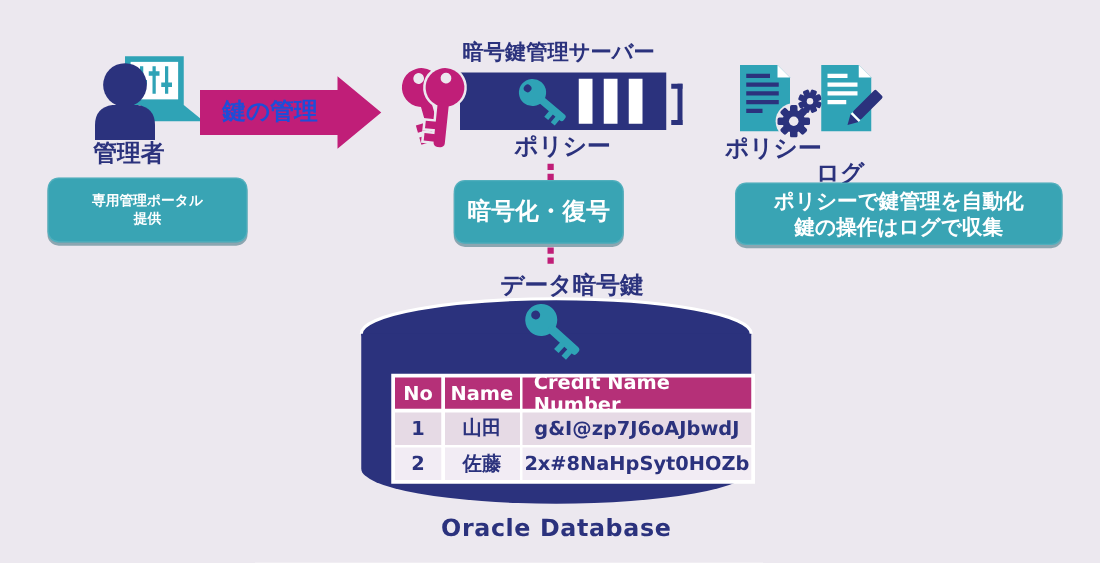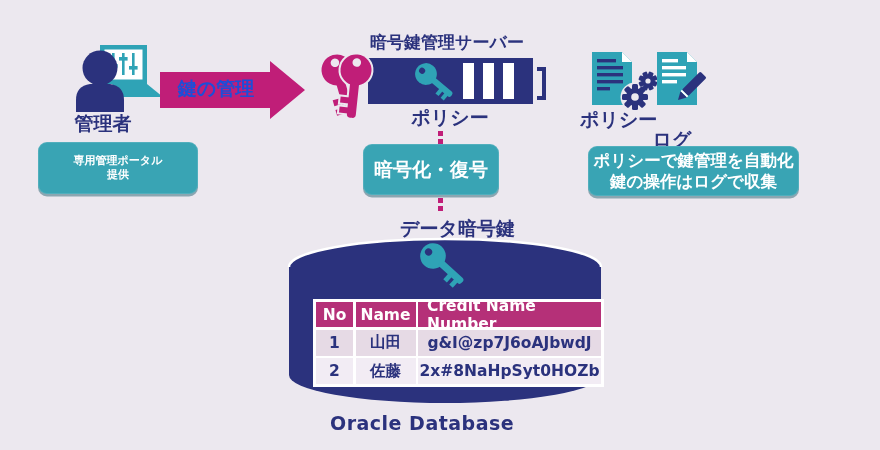--- a/index.html
+++ b/index.html
@@ -45,21 +45,21 @@
     height:25px; display:flex; align-items:center; justify-content:center;
   }
   .db-table .th.left{justify-content:flex-start; padding-left:9px;}
   .db-table .td{
     color:#2B327D; font-size:15.5px; font-weight:600; height:26px;
     display:flex; align-items:center; justify-content:center; white-space:nowrap;
   }
   .row1{background:#E6DAE5;}
   .row2{background:#F2ECF4;}
   .caption{
-    position:absolute; left:330px; top:412px; width:230px; text-align:left;
+    position:absolute; left:330px; top:412px; width:230px; text-align:center;
     color:#2B327D; font-size:19px; font-weight:600; letter-spacing:0.5px;
   }
 </style>
 </head>
 <body>
 
 <div id="stage">
 
   <svg class="abs" style="left:66px;top:40px;" width="102" height="74" viewBox="0 0 102 74">
 
@@ -197,21 +197,21 @@
       <g transform="translate(92,52) rotate(45)">
         <rect x="-4.5" y="-36" width="9" height="26" rx="1.5" fill="#2B327D"></rect>
         <rect x="-4.5" y="-10" width="9" height="2" fill="#ffffff"></rect>
         <polygon points="-4.5,-8 4.5,-8 0,0" fill="#2B327D"></polygon>
       </g>
     </g>
   </svg>
   <div class="lbl" style="left:580px;top:109px;width:70px;">ポリシー</div>
   <div class="lbl" style="left:642px;top:109px;width:60px;margin-top:20px;">ログ</div>
 
-  <div class="teal-box" style="left:588px;top:146px;width:211px;height:50px;font-size:16.5px;">
+  <div class="teal-box" style="left:588px;top:146px;width:262px;height:50px;font-size:16.5px;">
     <div>ポリシーで鍵管理を自動化</div>
     <div>鍵の操作はログで収集</div>
   </div>
 
   <div class="lbl" style="left:365px;top:218px;width:150px;text-align:right;">データ暗号鍵</div>
 
   <svg class="abs" style="left:285px;top:237px;" width="324" height="170" viewBox="0 0 324 170">
     <ellipse cx="160" cy="30" rx="156" ry="28" fill="#2B327D"></ellipse>
     <path d="M4,30 L4,138 A156,28 0 0 0 316,138 L316,30 Z" fill="#2B327D"></path>
     <path d="M4,30 A156,28 0 0 1 316,30" fill="none" stroke="#ffffff" stroke-width="2.5"></path>

